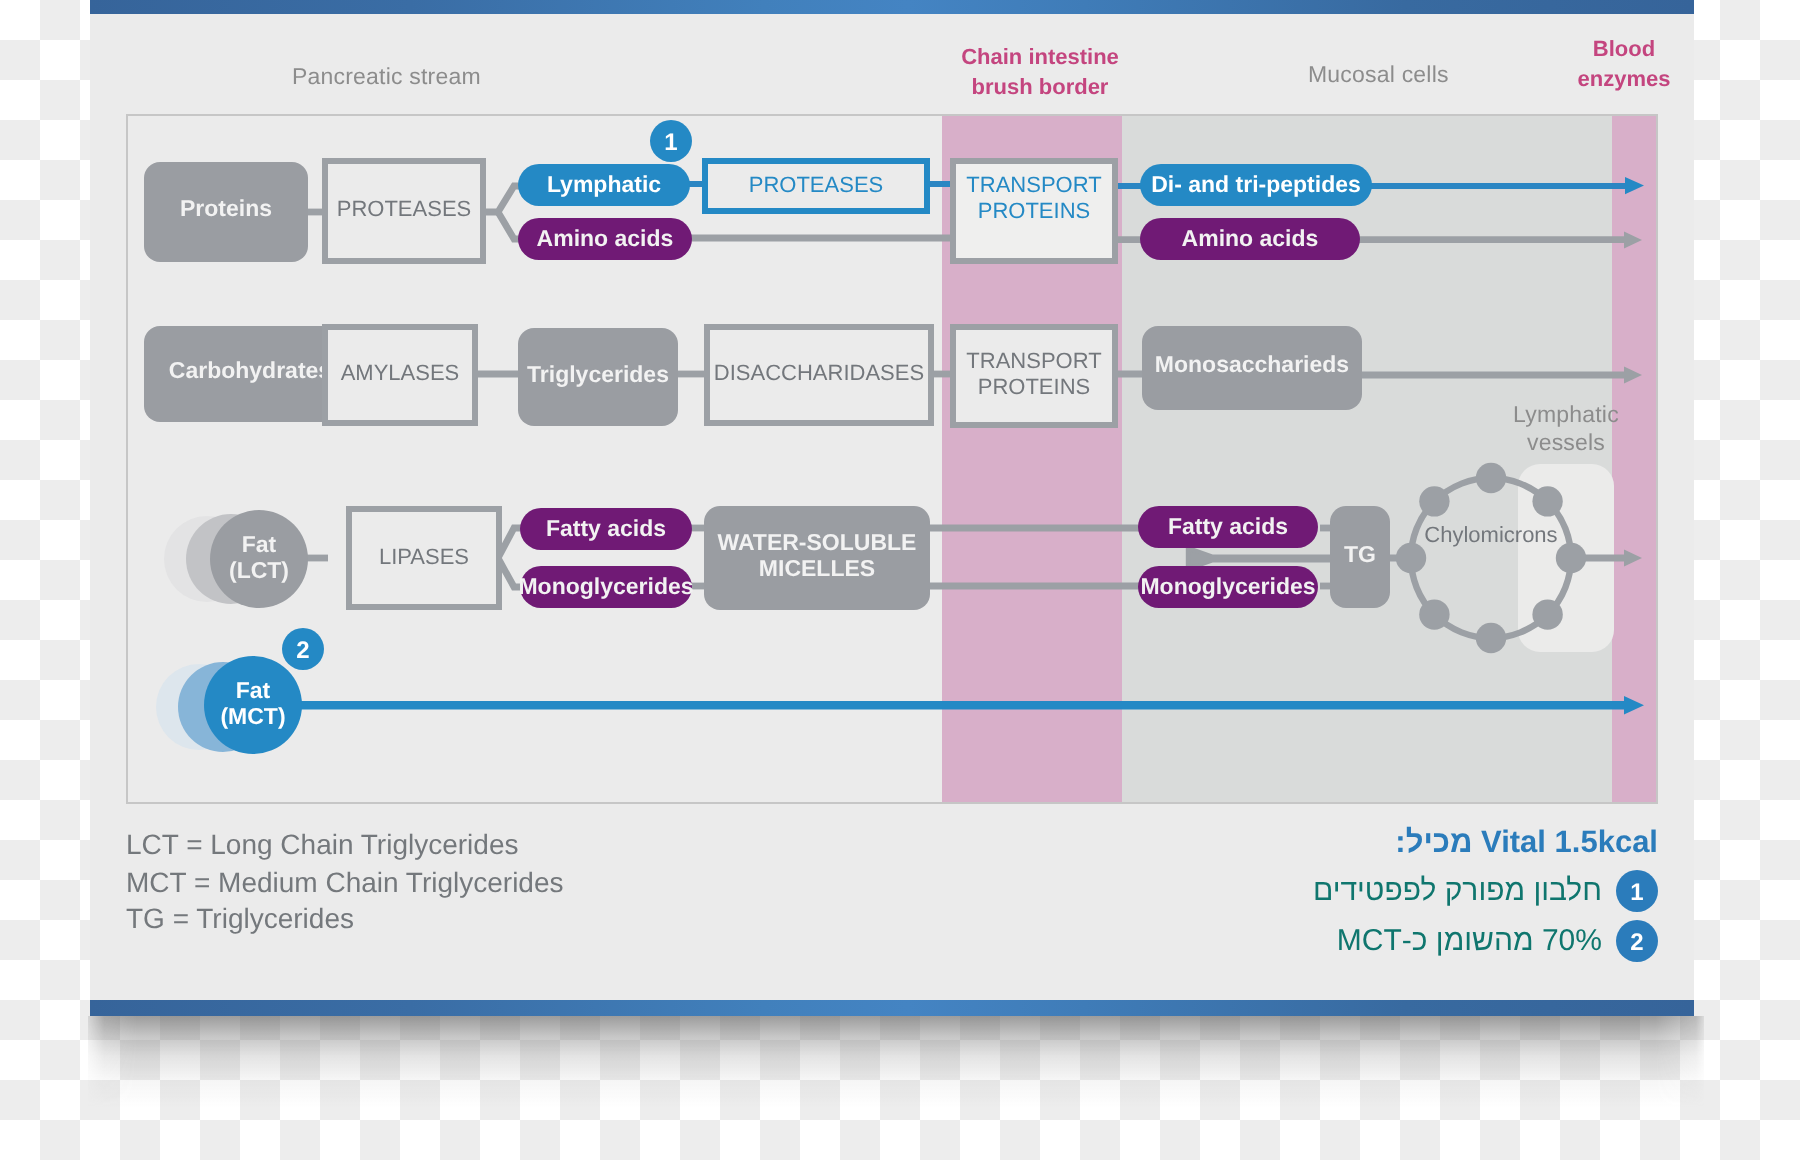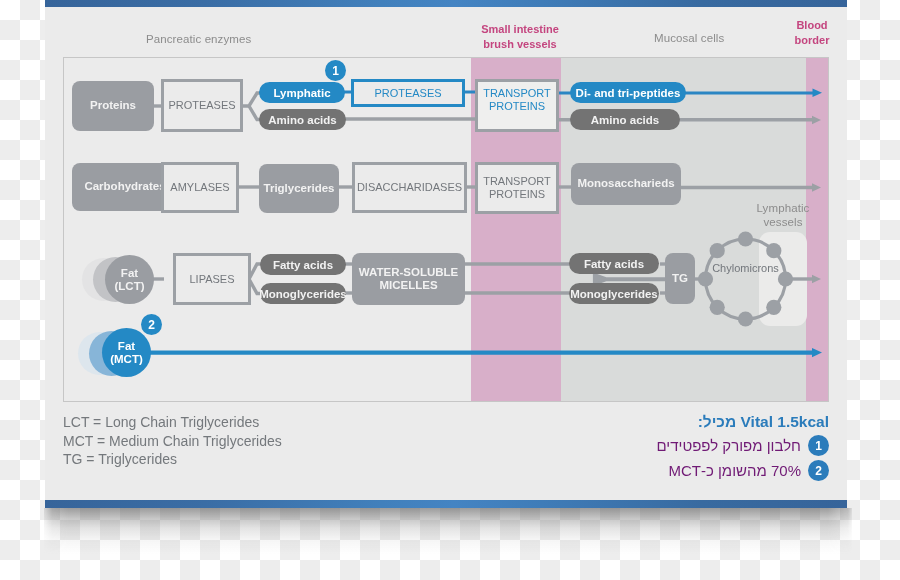--- a/index.html
+++ b/index.html
@@ -33,58 +33,58 @@
   .col-mucosal{position:absolute;top:0;height:100%;background:#d9dbda;}
 
   
   .hdr{position:absolute;font-size:11.5px;color:#8c8c8c;white-space:nowrap;letter-spacing:0.1px;}
   .hdr-pink{position:absolute;font-size:11px;color:#c4457f;font-weight:bold;white-space:nowrap;
             text-align:center;line-height:11.5px;}
 
   
   .node{position:absolute;box-sizing:border-box;display:flex;align-items:center;
         justify-content:center;text-align:center;}
-  .pill{background:#737373;color:#f2f2f2;border-radius:999px;font-weight:bold;font-size:11.5px;text-align:center;}
+  .pill{background:#701a75;color:#f2f2f2;border-radius:999px;font-weight:bold;font-size:11.5px;text-align:center;}
   .pill-blue{background:#2489c5;color:#ffffff;border-radius:999px;font-weight:bold;font-size:11.5px;}
   .rbox{background:#9a9da2;color:#f2f2f2;border-radius:8px;font-weight:bold;font-size:11.5px;line-height:13.5px;}
   .ebox{background:#ebebeb;border:3px solid #9ca0a5;color:#73777c;font-size:11px;line-height:13px;}
   .ebox-blue{background:#ebebeb;border:3px solid #2489c5;color:#2489c5;font-size:11px;line-height:13px;}
   .circ{border-radius:50%;}
   .badge{position:absolute;border-radius:50%;background:#2489c5;color:#fff;
          font-size:12px;font-weight:bold;display:flex;align-items:center;justify-content:center;}
 
   
   .wires{position:absolute;left:0;top:0;width:900px;height:508px;overflow:visible;pointer-events:none;}
   #legendL{position:absolute;left:63px;top:413px;font-size:14px;color:#74787c;line-height:18.5px;}
   #legendR{position:absolute;left:500px;width:329px;top:413px;text-align:right;}
   #legendR .title{font-size:15.5px;font-weight:bold;color:#2b7cbb;direction:rtl;letter-spacing:0px;}
   .lr-item{display:flex;align-items:center;justify-content:flex-end;margin-top:4px;}
-  .lr-item .t{font-size:15px;color:#701a75;direction:rtl;margin-right:7px;}
+  .lr-item .t{font-size:15px;color:#0f766e;direction:rtl;margin-right:7px;}
   .lr-badge{width:21px;height:21px;border-radius:50%;background:#2b7cbb;color:#fff;font-size:12px;
             font-weight:bold;display:flex;align-items:center;justify-content:center;flex:none;}
 </style>
 </head>
 <body>
 
 <div id="root">
   <div id="cardshadow"></div>
   <div id="card">
     <div id="topbar"></div>
     <div id="botbar"></div>
     <div id="pagecoords">
 
-      <div class="hdr" style="left:146px;top:33px;">Pancreatic enzymes</div>
+      <div class="hdr" style="left:146px;top:33px;">Pancreatic stream</div>
       <div class="hdr-pink" style="left:460px;top:24px;width:120px;">
-        <div>Small intestine</div>
-        <div style="margin-top:3px;">brush vessels</div>
+        <div>Chain intestine</div>
+        <div style="margin-top:3px;">brush border</div>
       </div>
       <div class="hdr" style="left:654px;top:32px;">Mucosal cells</div>
       <div class="hdr-pink" style="left:782px;top:20px;width:60px;">
         <div>Blood</div>
-        <div style="margin-top:3px;">border</div>
+        <div style="margin-top:3px;">enzymes</div>
       </div>
 
       <div id="frame">
         <div class="col-pink" style="left:407px;width:90px;"></div>
         <div class="col-mucosal" style="left:497px;width:246px;"></div>
         <div class="col-pink" style="left:742.5px;width:21.5px;"></div>
       </div>
 
       <svg class="wires">
         <g fill="none" stroke="#9ca0a5" stroke-width="3.4">

